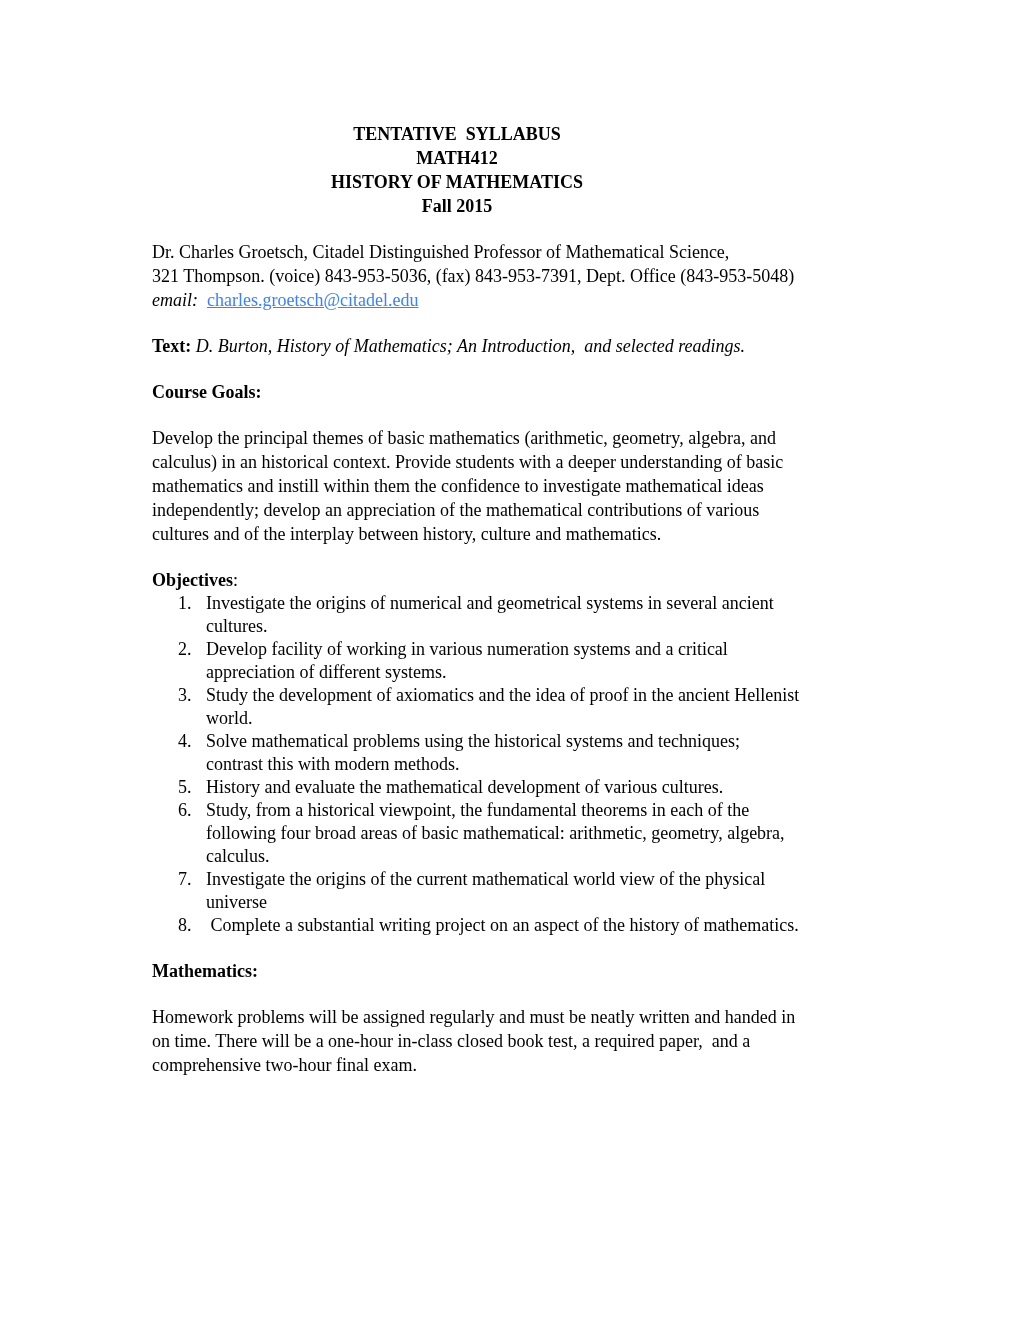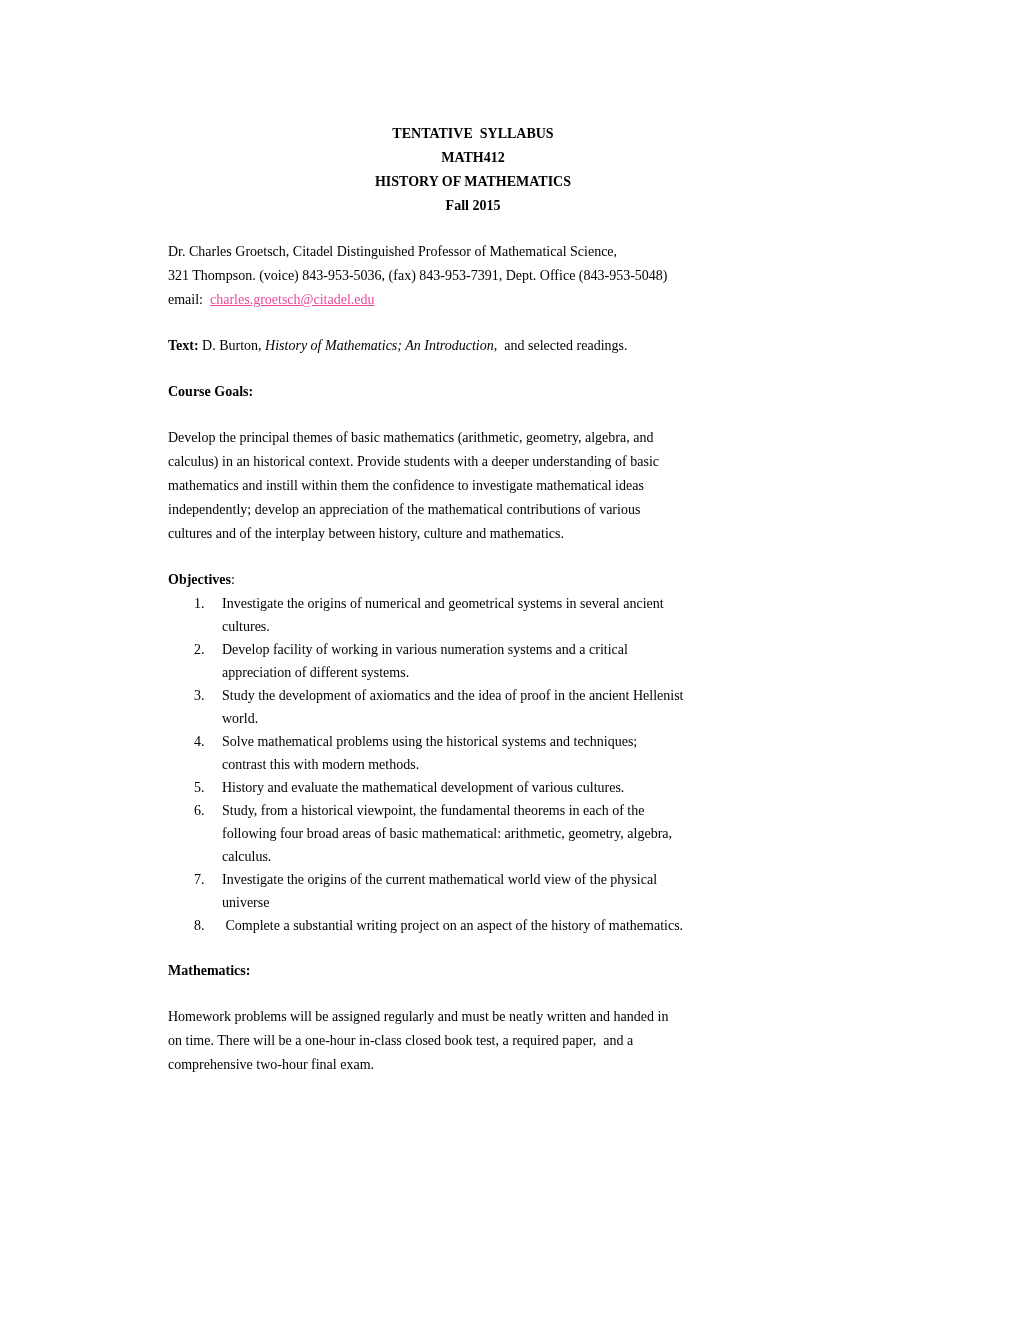--- a/index.html
+++ b/index.html
@@ -5,34 +5,34 @@
   html, body { margin: 0; padding: 0; }
   body {
     width: 1020px; height: 1320px;
     background: #ffffff;
     font-family: "Liberation Serif", "DejaVu Serif", serif;
     color: #000000;
     overflow: hidden;
   }
   .page { position: relative; width: 1020px; height: 1320px; background: #ffffff; }
   .content {
-    position: absolute; left: 168px; top: 122px; width: 745px;
-    font-size: 14px; line-height: 24px;
+    position: absolute; left: 152px; top: 122px; width: 745px;
+    font-size: 18px; line-height: 24px;
   }
   .title-block {
     width: 610px; text-align: center; font-weight: bold;
     line-height: 24px;
   }
   .title-line { white-space: pre-wrap; }
   .h { font-weight: bold; }
   .blk { margin: 22px 0 0 0; }
   .para { white-space: pre-wrap; }
-  .keep-ws { white-space: pre-wrap; }
+  .keep-ws { white-space: pre-wrap; font-style: italic; }
   .it { font-style: italic; }
-  a.email-link { color: #ec4899; text-decoration: underline; cursor: pointer; }
+  a.email-link { color: #3b82f6; text-decoration: underline; cursor: pointer; }
   .olist { margin: 0; }
   .oitem { position: relative; padding-left: 54px; line-height: 23px; }
   .num { position: absolute; left: 26px; top: 0; }
   .itxt { white-space: pre-wrap; }
 </style>
 </head>
 <body>
 
 <div class="page">
   <div class="content">

